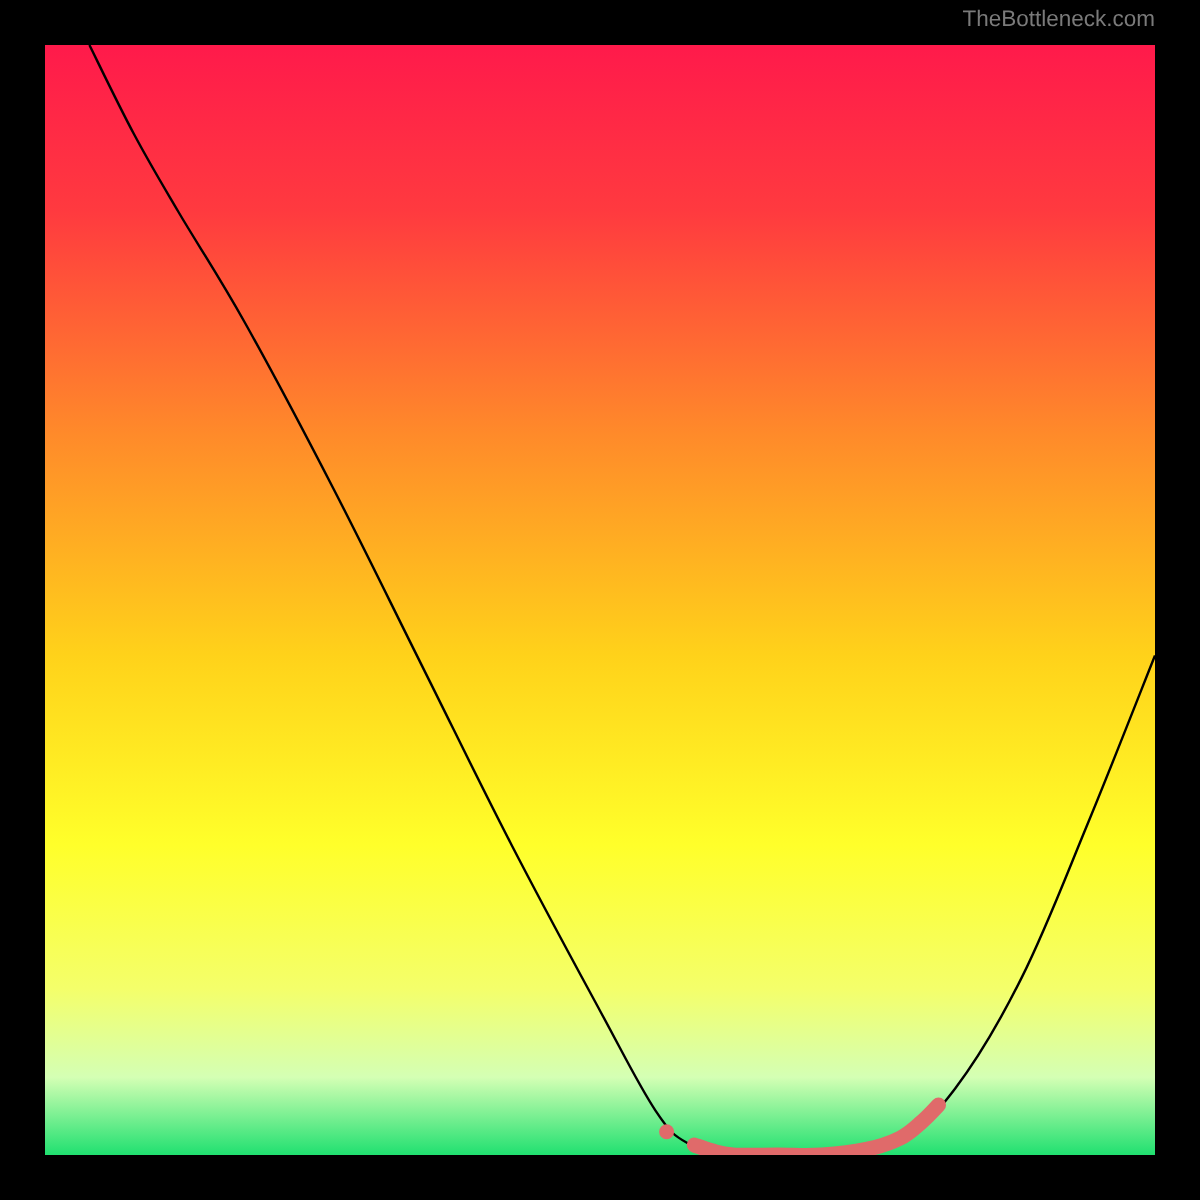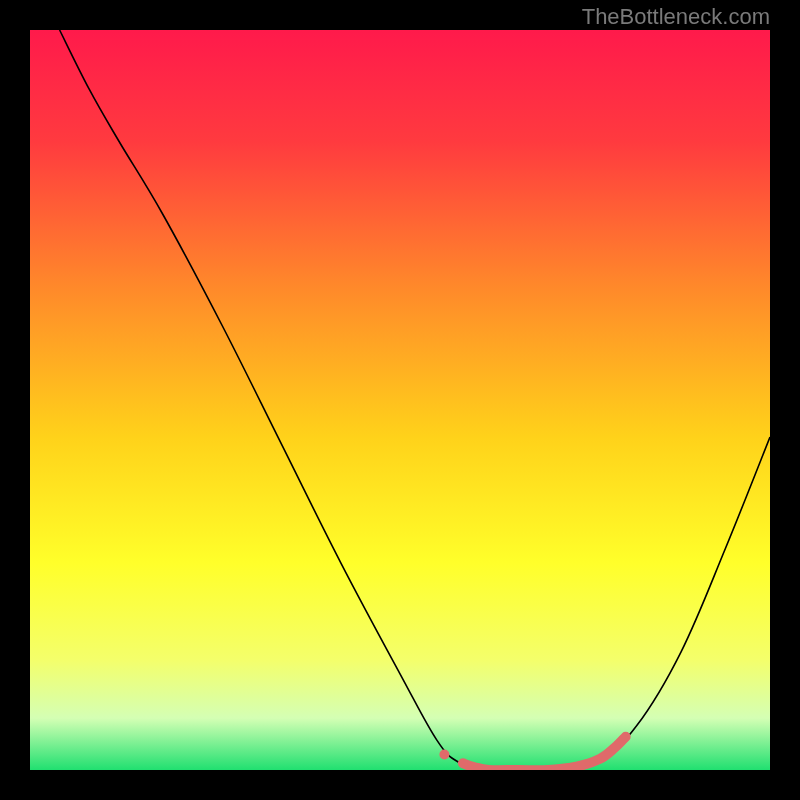--- a/index.html
+++ b/index.html
@@ -23,21 +23,21 @@
     left: 30px;
     top: 30px;
     width: 740px;
     height: 740px;
   }
   .attribution {
     position: absolute;
     top: 4px;
     right: 30px;
     font-family: Arial, Helvetica, sans-serif;
-    font-size: 22px;
+    font-size: 15px;
     color: #7a7a7a;
     font-weight: 500;
   }
 </style>
 </head>
 <body>
 
 <div class="frame">
   <div class="attribution">TheBottleneck.com</div>
   <svg class="plot" viewBox="0 0 740 740" preserveAspectRatio="none">

